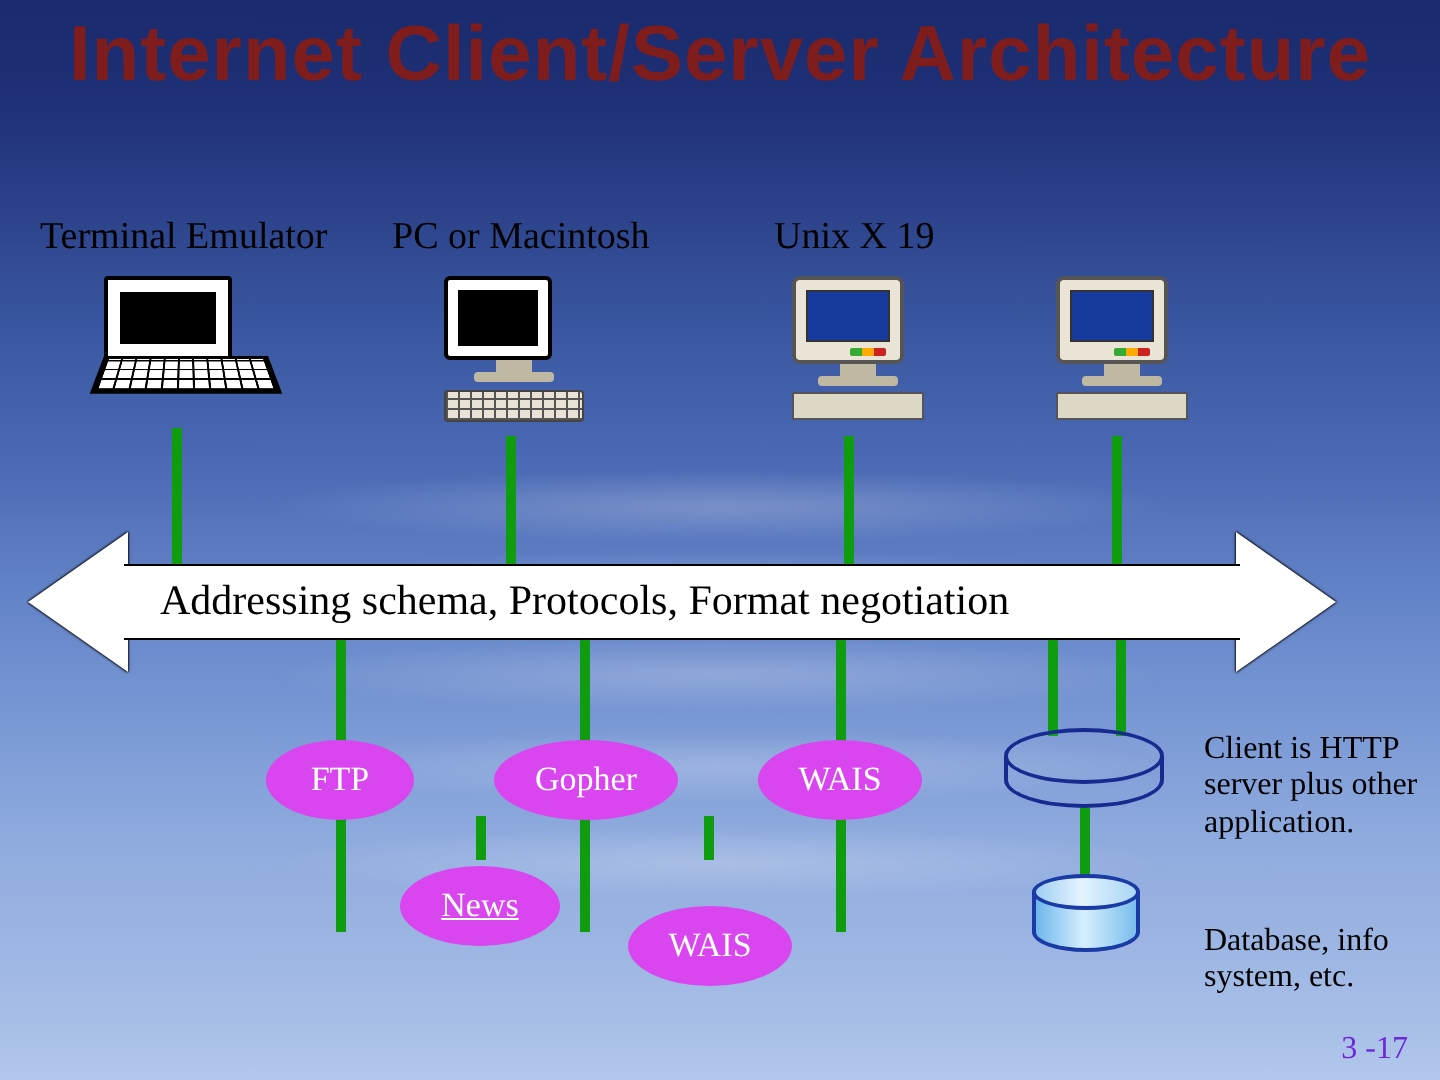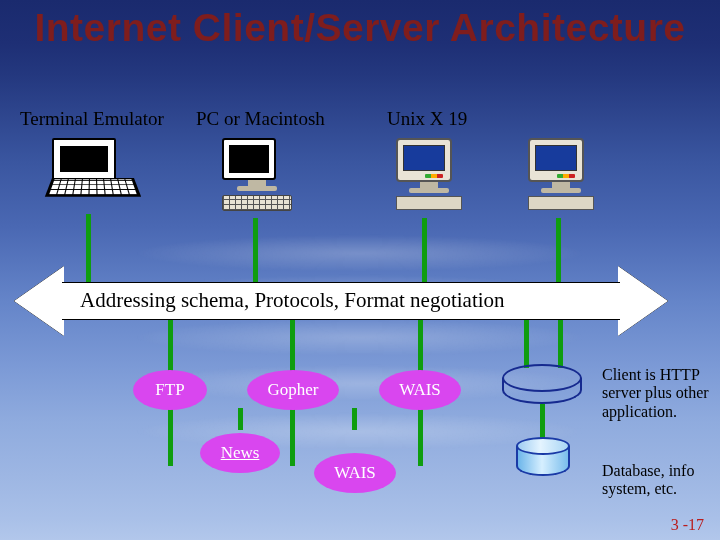--- a/index.html
+++ b/index.html
@@ -127,21 +127,21 @@
   }
   .db-body{
     position:absolute; left:516px; top:446px; width:54px; height:30px;
     border-left:2px solid #1a3aa6; border-right:2px solid #1a3aa6; border-bottom:2px solid #1a3aa6;
     border-bottom-left-radius:27px 10px; border-bottom-right-radius:27px 10px;
     background: linear-gradient(90deg,#6db6ea,#d6efff 48%,#7abdec);
   }
 
   .side-note { position:absolute; left:602px; width:112px; font-size:16px; color:#000; line-height:1.15; }
   .note1 { top:366px; } .note2 { top:462px; }
-  .slidenum { position:absolute; right:16px; bottom:6px; font-size:16px; color:#b91c1c; }
+  .slidenum { position:absolute; right:16px; bottom:6px; font-size:16px; color:#6d28d9; }
 </style>
 </head>
 <body>
 
 <div class="cloud-band" style="top:228px"></div>
 <div class="cloud-band" style="top:268px"></div>
 <div class="cloud-band" style="top:312px"></div>
 <div class="cloud-band" style="top:358px"></div>
 <div class="cloud-band" style="top:406px"></div>
 

